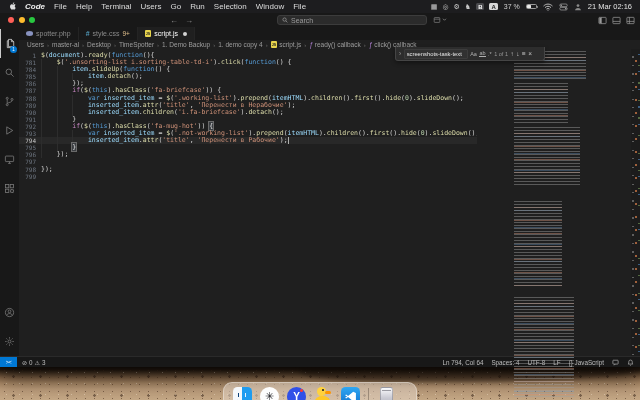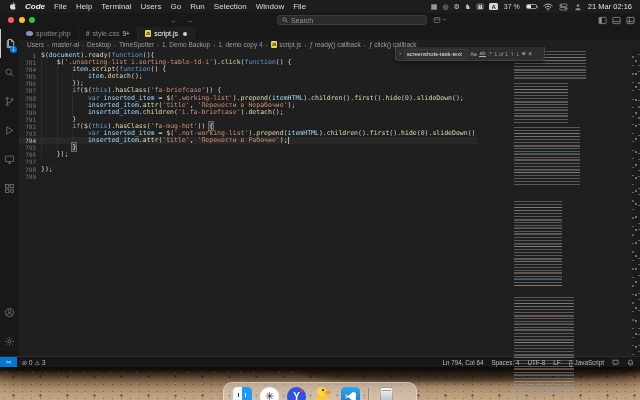--- a/index.html
+++ b/index.html
@@ -390,21 +390,21 @@
             <span class="bc-sep">›</span>
             <span class="bc-item">
               <span class="fi fi-method">ƒ</span>
               <span>click() callback</span>
             </span>
           </div>
         <div class="editor">
           <div class="code-area">
               <div class="code-line"><span class="gutter">1</span><span class="code-text"><span class="tok-f">$</span><span class="tok-p">(</span><span class="tok-v">document</span><span class="tok-p">).</span><span class="tok-f">ready</span><span class="tok-p">(</span><span class="tok-k">function</span><span class="tok-p">(){</span></span></div>
               <div class="code-line"><span class="gutter">781</span><span class="code-text"><span class="iguide"></span><span class="tok-f">$</span><span class="tok-p">(</span><span class="tok-s">'.unsorting-list i.sorting-table-td-i'</span><span class="tok-p">).</span><span class="tok-f">click</span><span class="tok-p">(</span><span class="tok-k">function</span><span class="tok-p">() {</span></span></div>
-              <div class="code-line"><span class="gutter">784</span><span class="code-text"><span class="iguide"></span><span class="iguide"></span><span class="tok-v">item</span><span class="tok-p">.</span><span class="tok-f">script</span><span class="tok-p">(</span><span class="tok-k">function</span><span class="tok-p">() {</span></span></div>
+              <div class="code-line"><span class="gutter">784</span><span class="code-text"><span class="iguide"></span><span class="iguide"></span><span class="tok-v">item</span><span class="tok-p">.</span><span class="tok-f">slideUp</span><span class="tok-p">(</span><span class="tok-k">function</span><span class="tok-p">() {</span></span></div>
               <div class="code-line"><span class="gutter">785</span><span class="code-text"><span class="iguide"></span><span class="iguide"></span><span class="iguide"></span><span class="tok-v">item</span><span class="tok-p">.</span><span class="tok-f">detach</span><span class="tok-p">();</span></span></div>
               <div class="code-line"><span class="gutter">786</span><span class="code-text"><span class="iguide"></span><span class="iguide"></span><span class="tok-p">});</span></span></div>
               <div class="code-line"><span class="gutter">787</span><span class="code-text"><span class="iguide"></span><span class="iguide"></span><span class="tok-c">if</span><span class="tok-p">(</span><span class="tok-f">$</span><span class="tok-p">(</span><span class="tok-k">this</span><span class="tok-p">).</span><span class="tok-f">hasClass</span><span class="tok-p">(</span><span class="tok-s">'fa-briefcase'</span><span class="tok-p">)) {</span></span></div>
               <div class="code-line"><span class="gutter">788</span><span class="code-text"><span class="iguide"></span><span class="iguide"></span><span class="iguide"></span><span class="tok-k">var</span><span class="tok-p"> </span><span class="tok-v">inserted_item</span><span class="tok-p"> = </span><span class="tok-f">$</span><span class="tok-p">(</span><span class="tok-s">'.working-list'</span><span class="tok-p">).</span><span class="tok-f">prepend</span><span class="tok-p">(</span><span class="tok-v">itemHTML</span><span class="tok-p">).</span><span class="tok-f">children</span><span class="tok-p">().</span><span class="tok-f">first</span><span class="tok-p">().</span><span class="tok-f">hide</span><span class="tok-p">(</span><span class="tok-n">0</span><span class="tok-p">).</span><span class="tok-f">slideDown</span><span class="tok-p">();</span></span></div>
               <div class="code-line"><span class="gutter">789</span><span class="code-text"><span class="iguide"></span><span class="iguide"></span><span class="iguide"></span><span class="tok-v">inserted_item</span><span class="tok-p">.</span><span class="tok-f">attr</span><span class="tok-p">(</span><span class="tok-s">'title'</span><span class="tok-p">, </span><span class="tok-s">'Перенести в Нерабочие'</span><span class="tok-p">);</span></span></div>
               <div class="code-line"><span class="gutter">790</span><span class="code-text"><span class="iguide"></span><span class="iguide"></span><span class="iguide"></span><span class="tok-v">inserted_item</span><span class="tok-p">.</span><span class="tok-f">children</span><span class="tok-p">(</span><span class="tok-s">'i.fa-briefcase'</span><span class="tok-p">).</span><span class="tok-f">detach</span><span class="tok-p">();</span></span></div>
               <div class="code-line"><span class="gutter">791</span><span class="code-text"><span class="iguide"></span><span class="iguide"></span><span class="tok-p">}</span></span></div>
               <div class="code-line"><span class="gutter">792</span><span class="code-text"><span class="iguide"></span><span class="iguide"></span><span class="tok-c">if</span><span class="tok-p">(</span><span class="tok-f">$</span><span class="tok-p">(</span><span class="tok-k">this</span><span class="tok-p">).</span><span class="tok-f">hasClass</span><span class="tok-p">(</span><span class="tok-s">'fa-mug-hot'</span><span class="tok-p">)) </span><span class="tok-bh">{</span></span></div>
               <div class="code-line"><span class="gutter">793</span><span class="code-text"><span class="iguide"></span><span class="iguide"></span><span class="iguide"></span><span class="tok-k">var</span><span class="tok-p"> </span><span class="tok-v">inserted_item</span><span class="tok-p"> = </span><span class="tok-f">$</span><span class="tok-p">(</span><span class="tok-s">'.not-working-list'</span><span class="tok-p">).</span><span class="tok-f">prepend</span><span class="tok-p">(</span><span class="tok-v">itemHTML</span><span class="tok-p">).</span><span class="tok-f">children</span><span class="tok-p">().</span><span class="tok-f">first</span><span class="tok-p">().</span><span class="tok-f">hide</span><span class="tok-p">(</span><span class="tok-n">0</span><span class="tok-p">).</span><span class="tok-f">slideDown</span><span class="tok-p">();</span></span></div>
               <div class="code-line active"><span class="gutter">794</span><span class="code-text"><span class="iguide"></span><span class="iguide"></span><span class="iguide"></span><span class="tok-v">inserted_item</span><span class="tok-p">.</span><span class="tok-f">attr</span><span class="tok-p">(</span><span class="tok-s">'title'</span><span class="tok-p">, </span><span class="tok-s">'Перенести в Рабочие'</span><span class="tok-p">);</span><span class="caret"></span></span></div>

